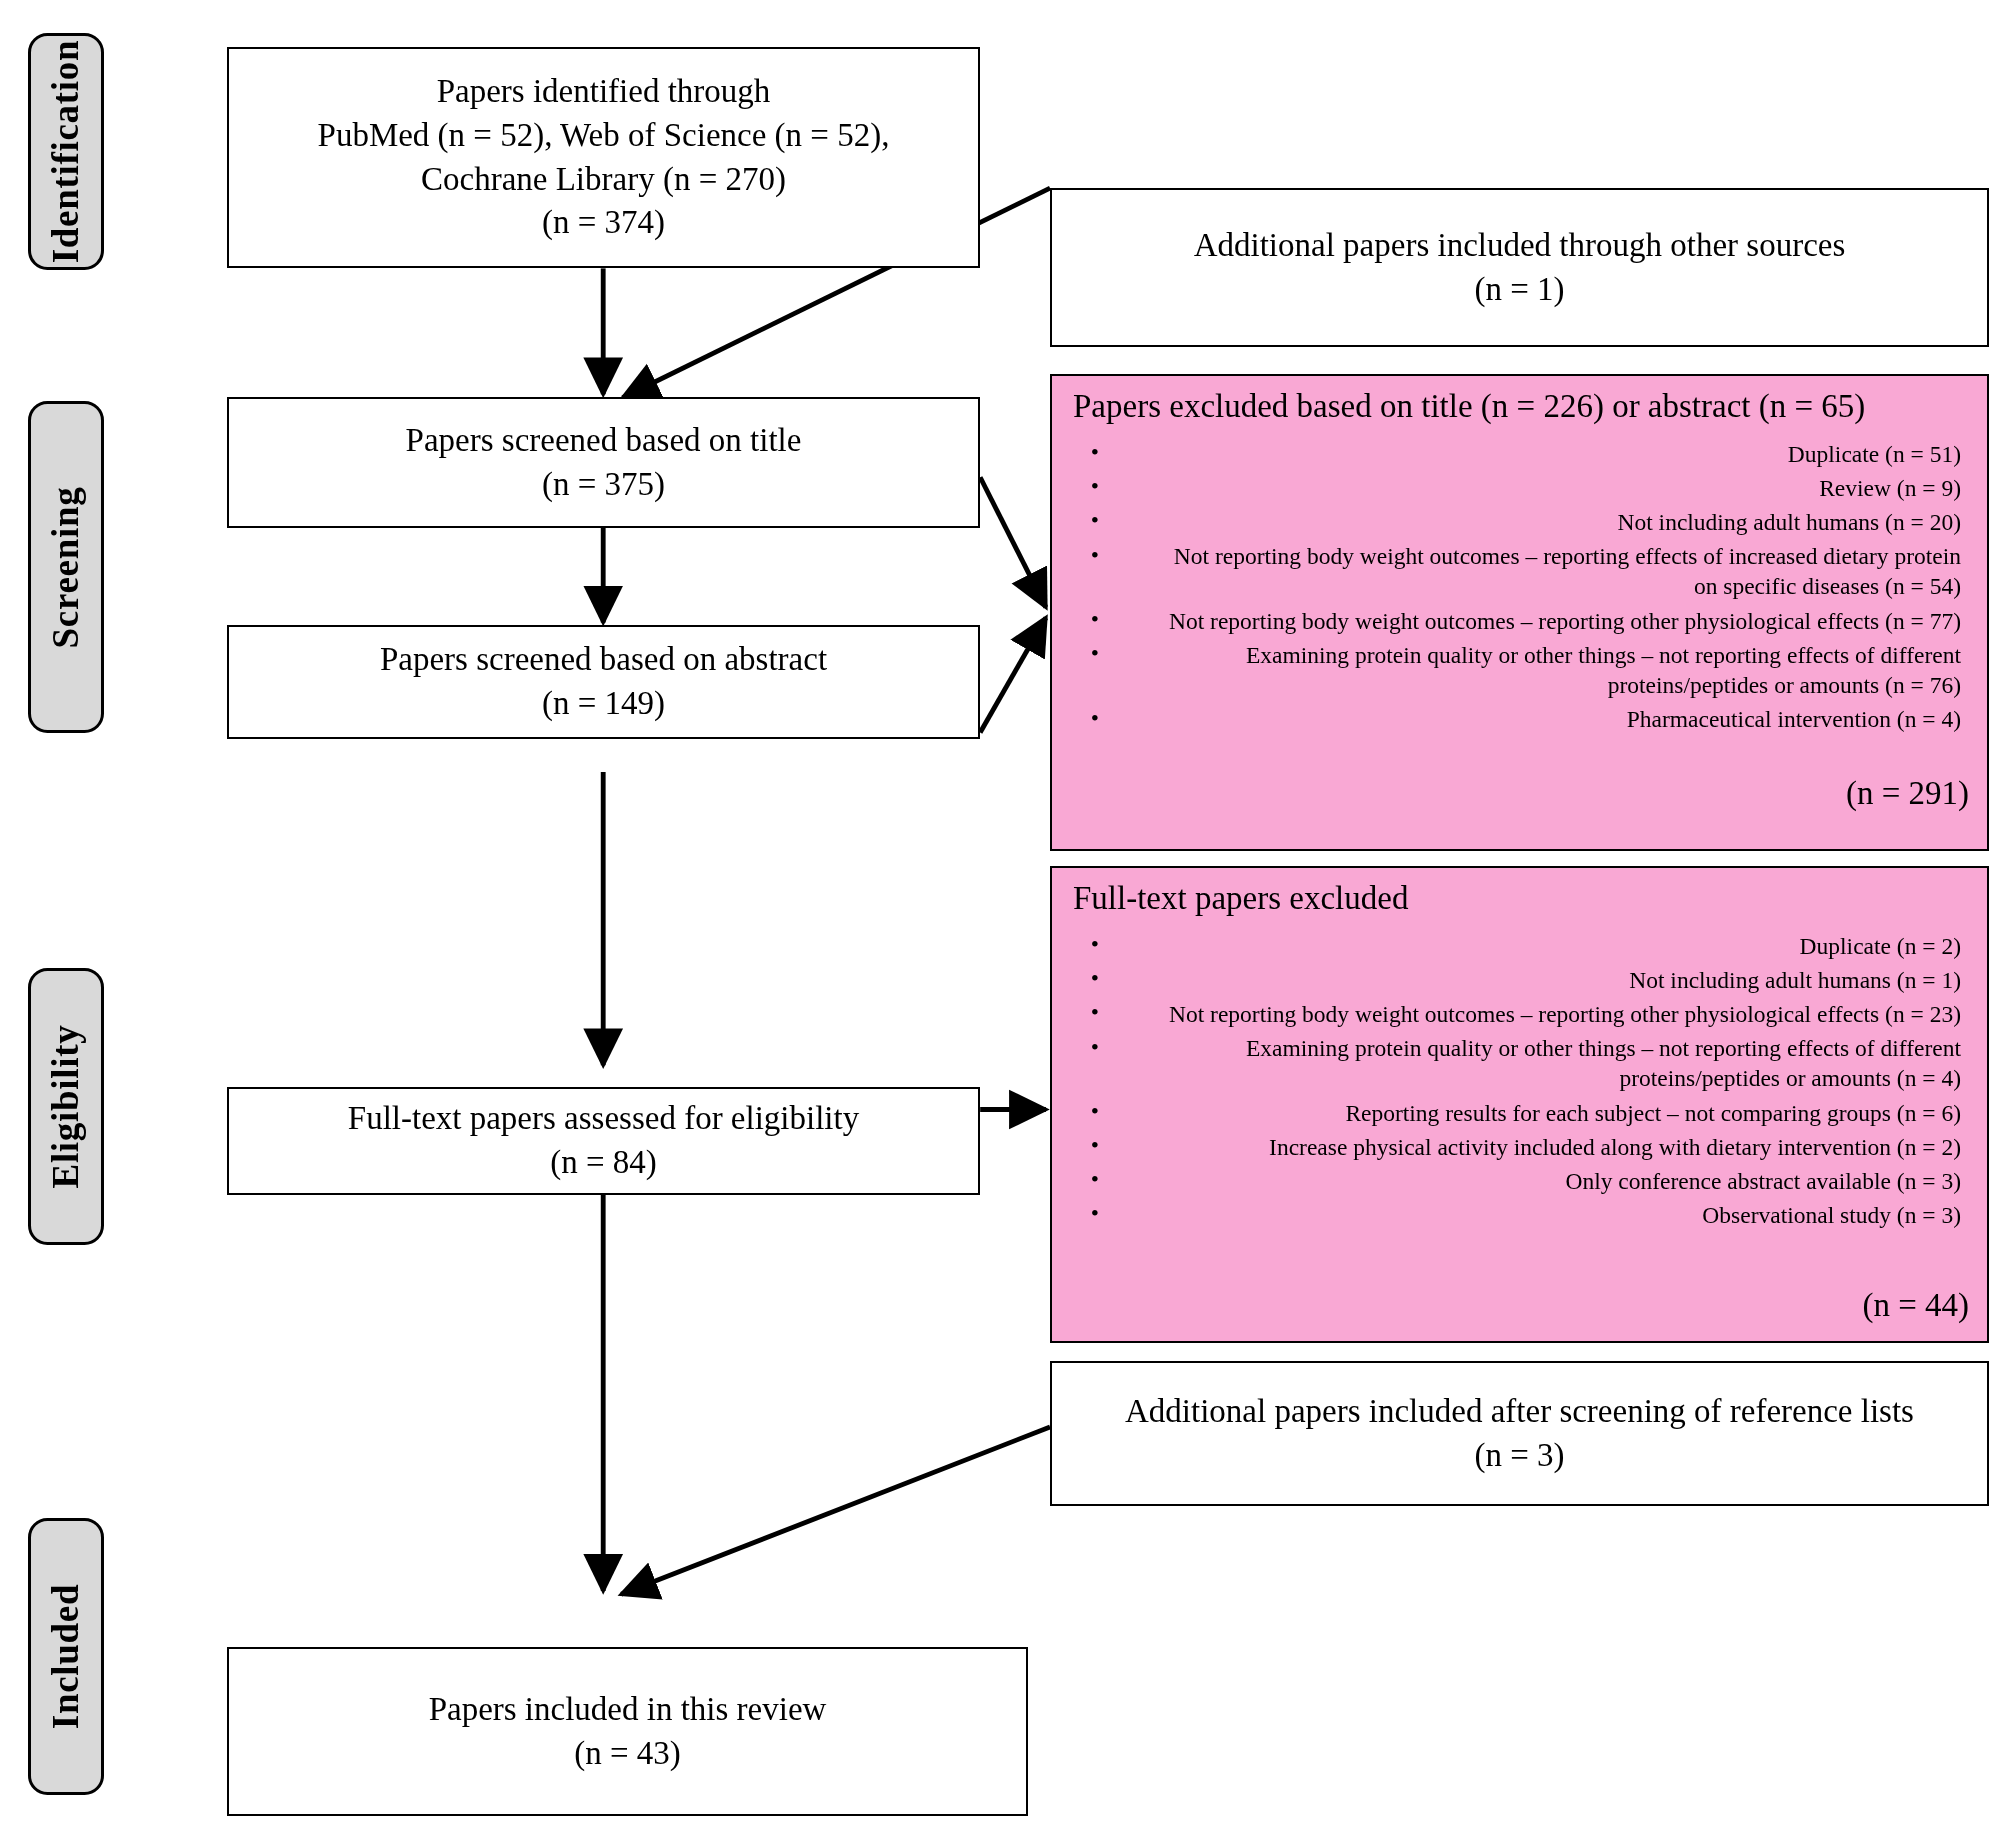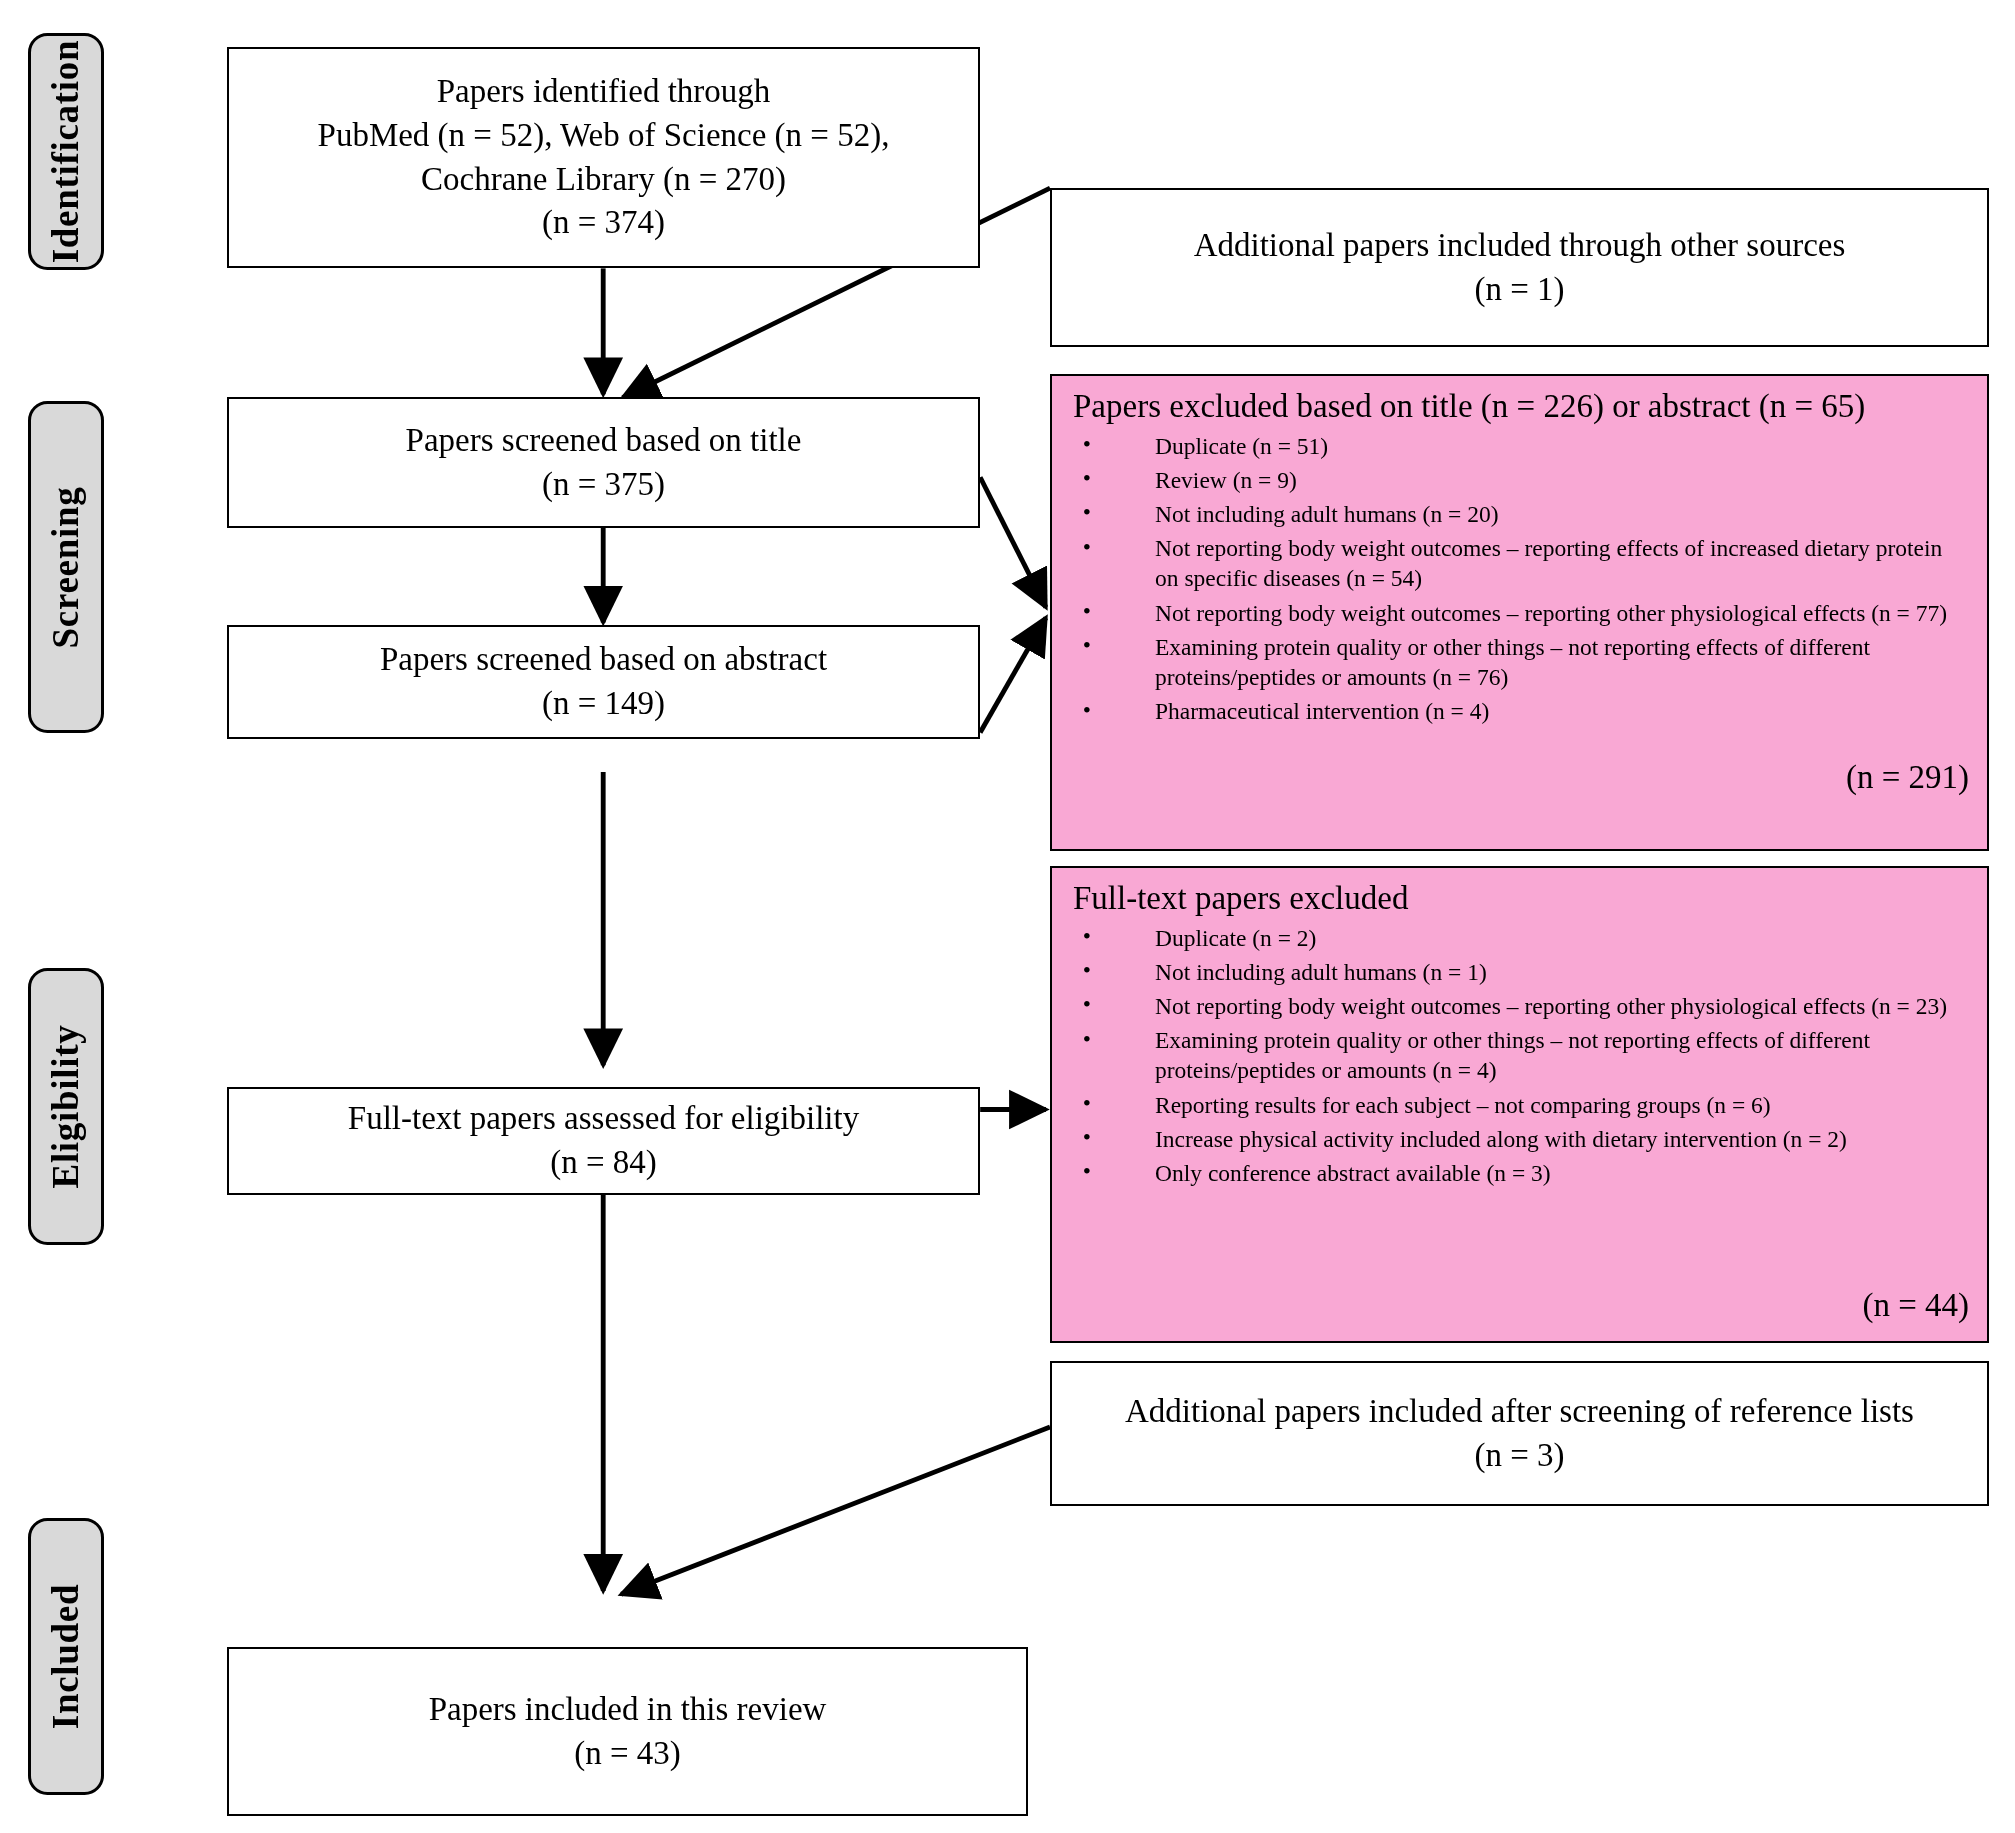--- a/index.html
+++ b/index.html
@@ -72,23 +72,24 @@
     padding: 11px 18px 7px 21px;
     display: flex;
     flex-direction: column;
   }
   .excl-head {
     font-size: 33px;
     line-height: 1.2;
     margin-bottom: 4.2px;
   }
   .excl-list {
-    margin: 0;
+    margin: 8px;
     padding: 0;
     list-style: none;
+    text-align: right;
   }
   .excl-list li {
     position: relative;
     font-size: 23.5px;
     line-height: 1.30;
     padding-left: 82px;
     margin-bottom: 3.5px;
   }
   .excl-list li::before {
     content: "\2022";
@@ -206,18 +207,19 @@
   <div class="excl-box" style="left:1050px; top:866px; width:939px; height:477px;">
     <div class="excl-head">Full-text papers excluded</div>
     <ul class="excl-list">
       <li>Duplicate (n = 2)</li>
       <li>Not including adult humans (n = 1)</li>
       <li>Not reporting body weight outcomes – reporting other physiological effects (n = 23)</li>
       <li>Examining protein quality or other things – not reporting effects of different proteins/peptides or amounts (n = 4)</li>
       <li>Reporting results for each subject – not comparing groups (n = 6)</li>
       <li>Increase physical activity included along with dietary intervention (n = 2)</li>
       <li>Only conference abstract available (n = 3)</li>
+      <li>Observational study (n = 3)</li>
     </ul>
     <div class="excl-total">(n = 44)</div>
   </div>
 
 </div>
 
 
 </body></html>

